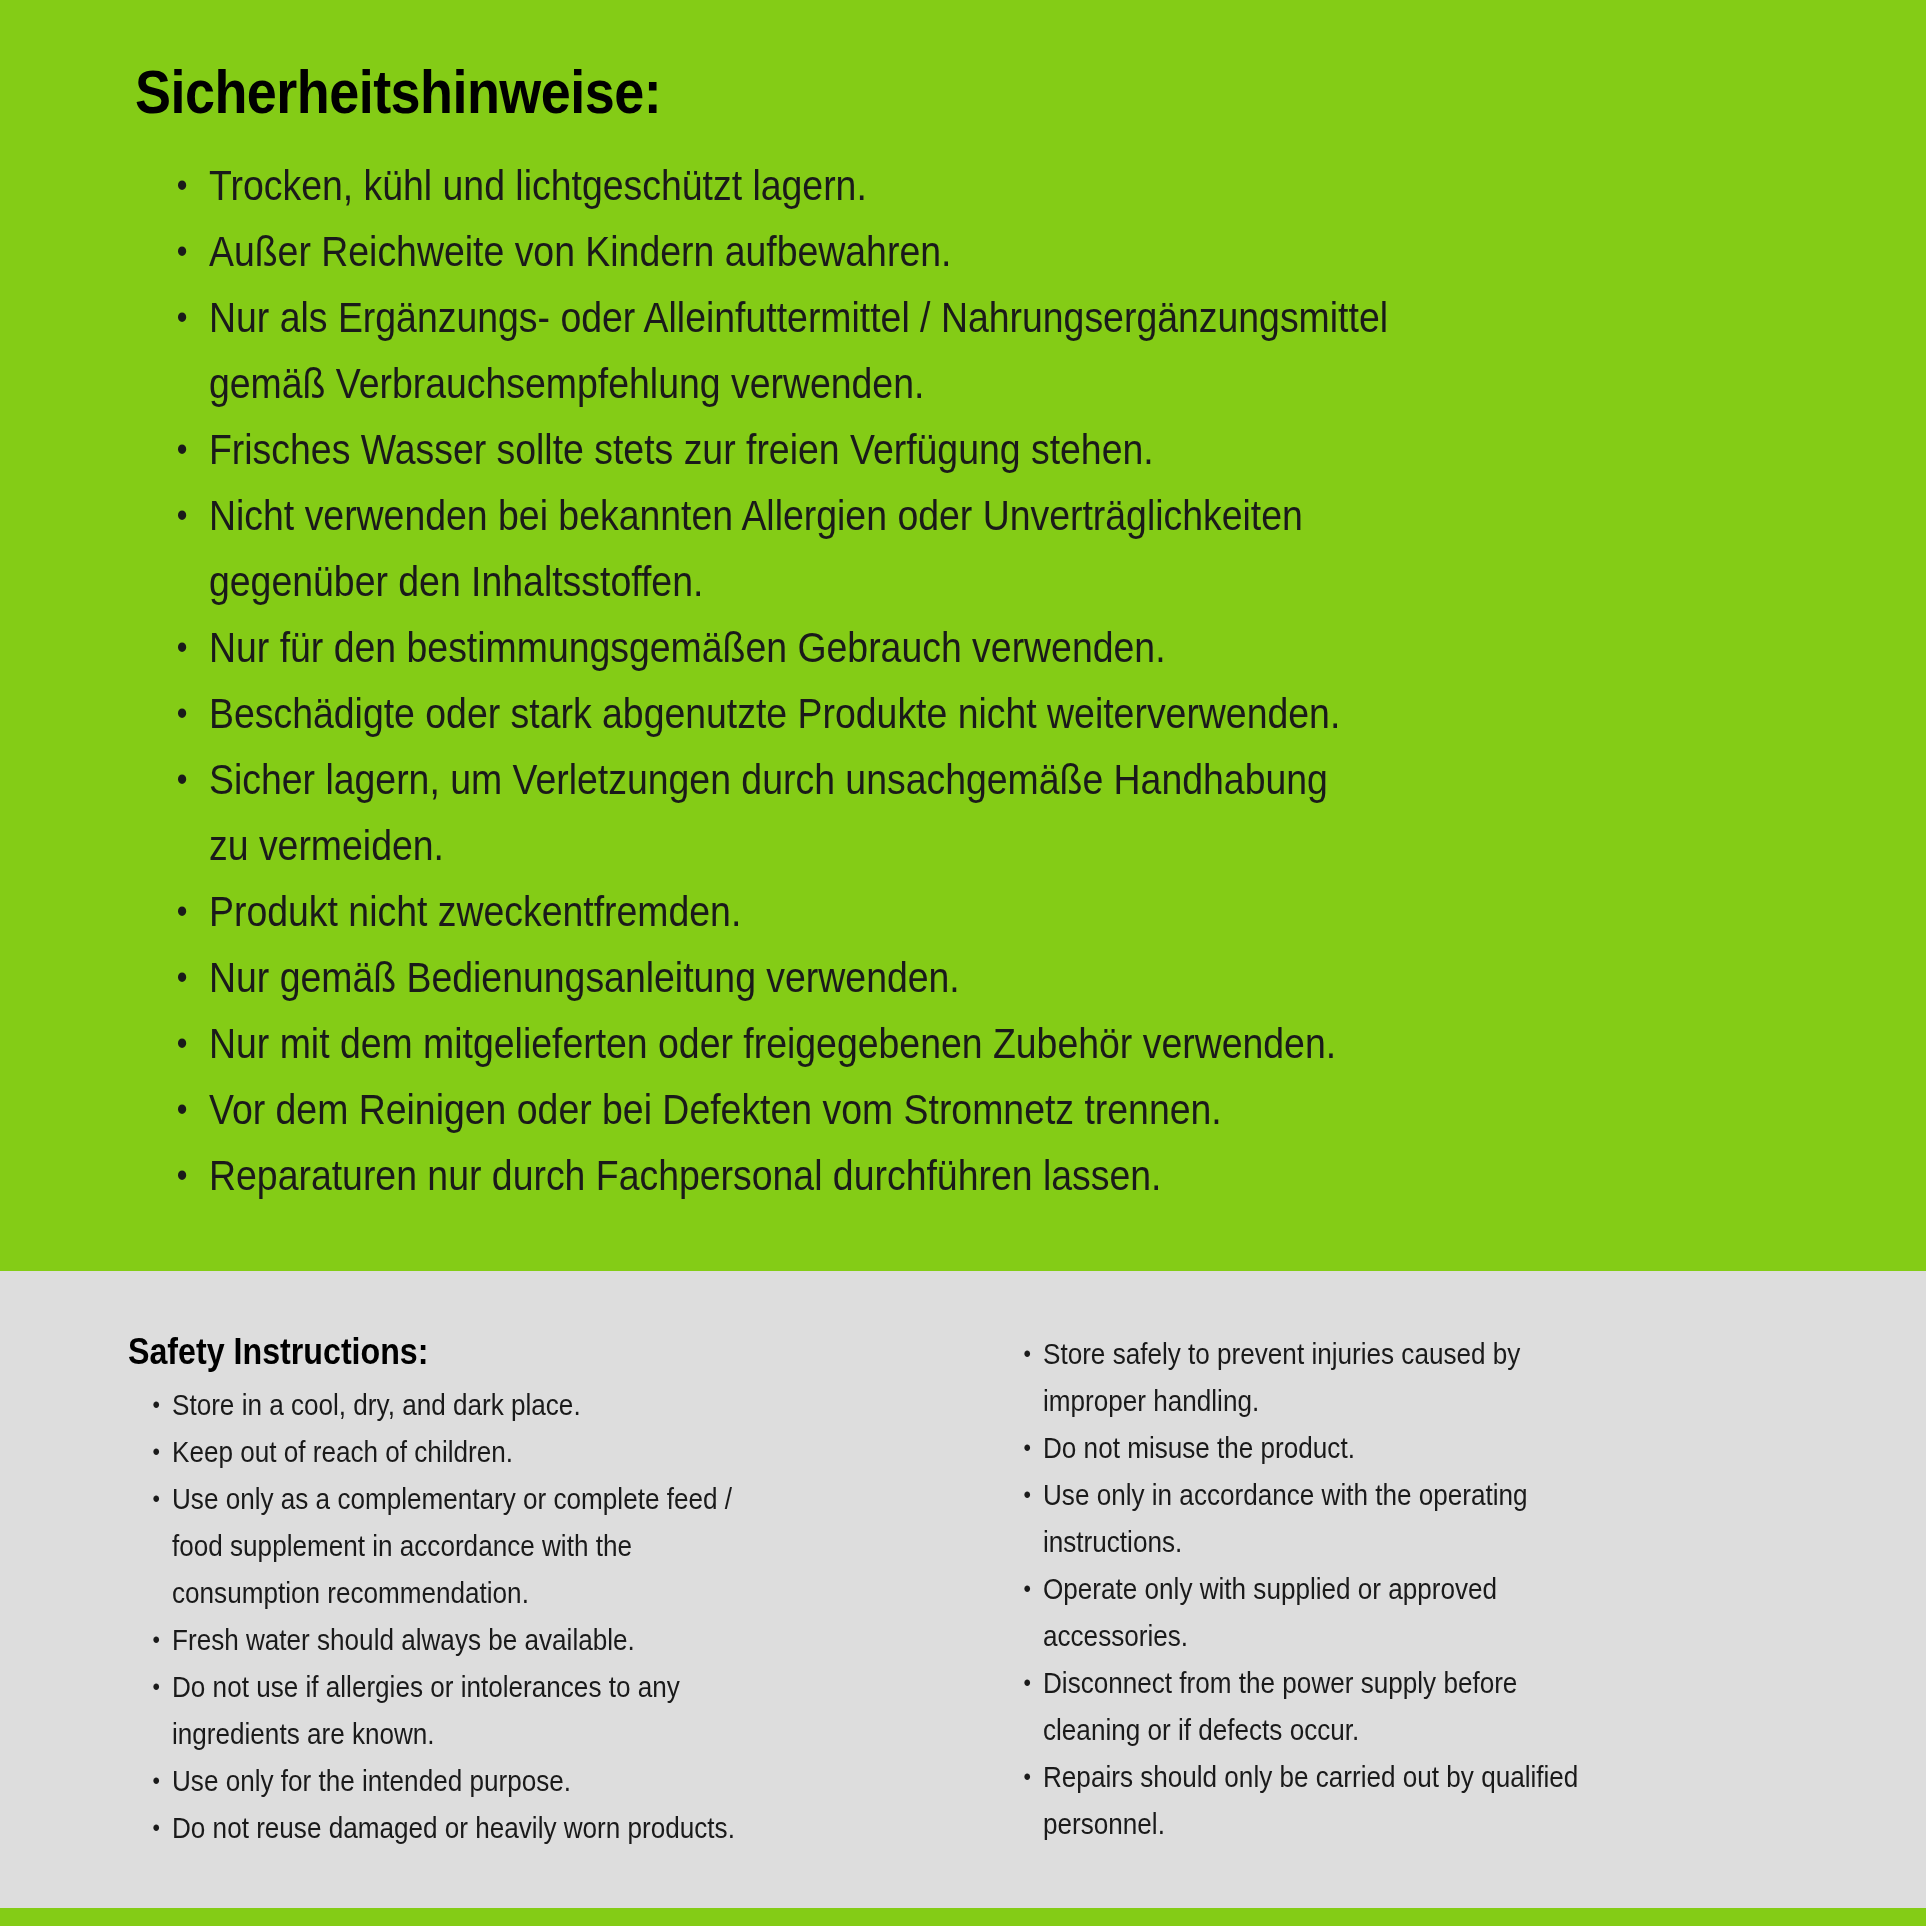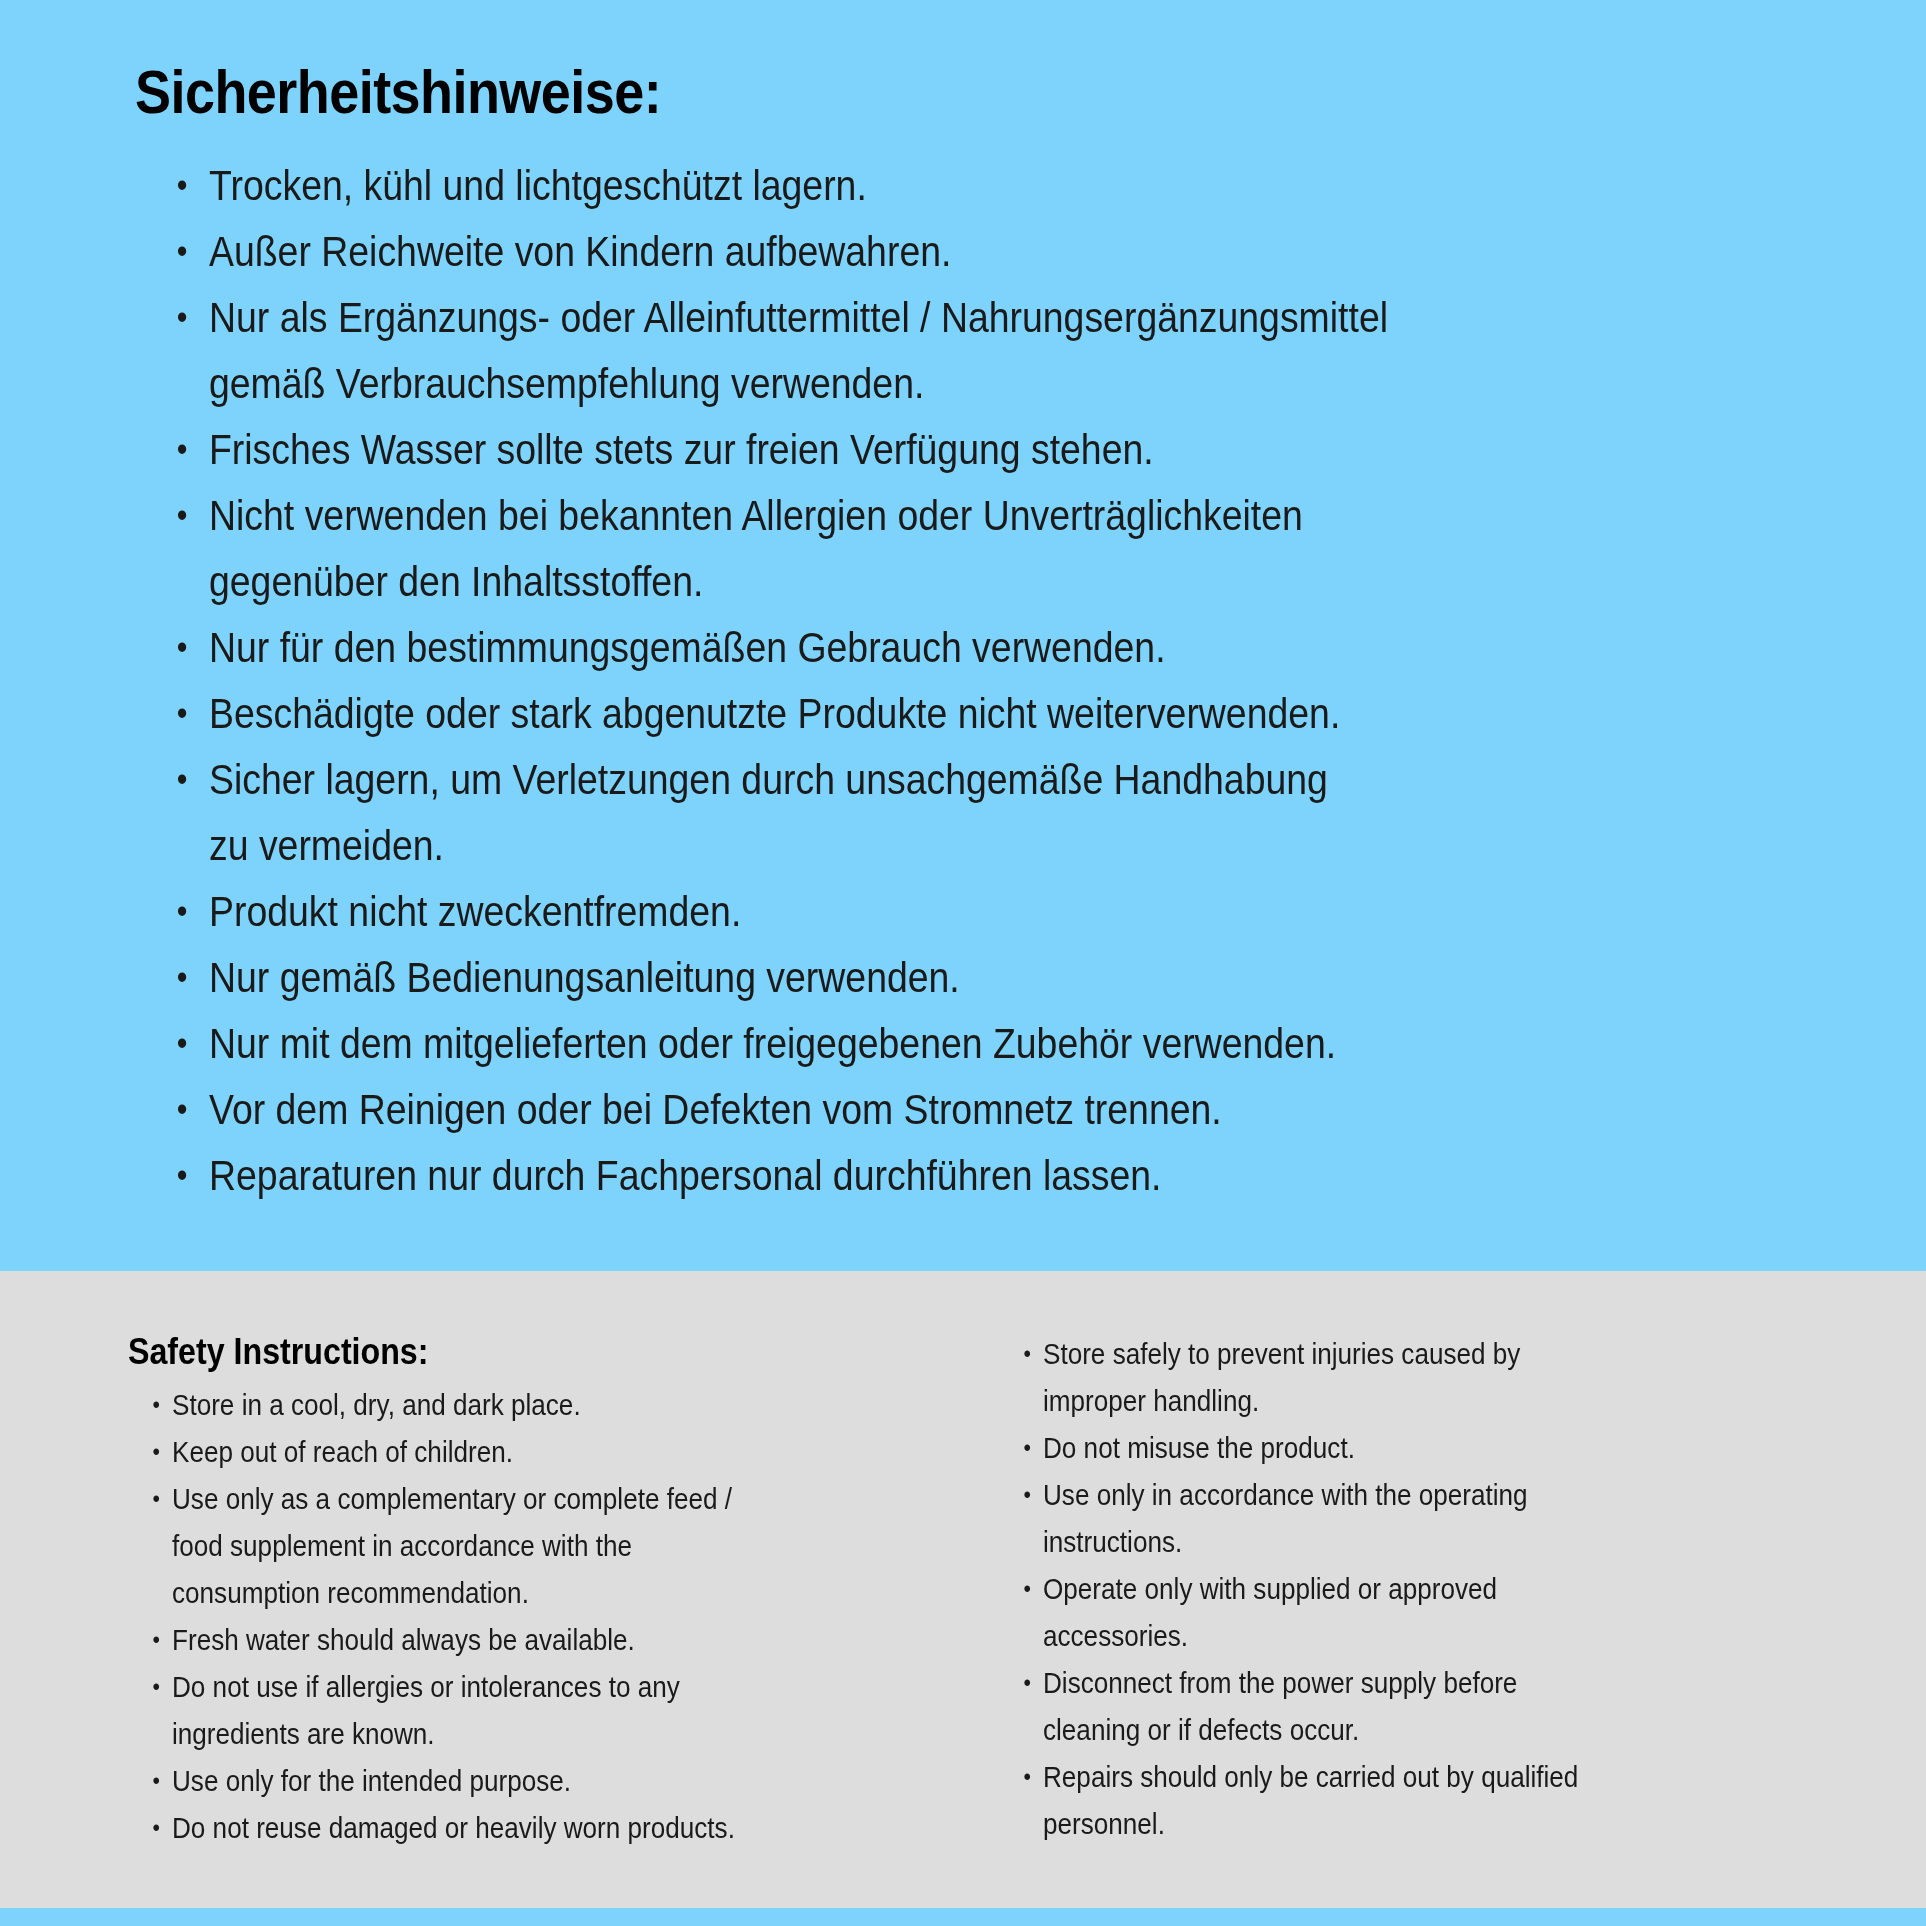--- a/index.html
+++ b/index.html
@@ -1,21 +1,21 @@
 <!DOCTYPE html>
 <html style="font-size:10.3px"><head>
 <meta charset="utf-8">
 <style>
   html, body { margin: 0; padding: 0; background: #ffffff; }
 
   .page {
     position: relative;
     width: 1926px;
     height: 1926px;
-    background: #7dd3fc;
+    background: #84cc16;
     font-family: "Liberation Sans", sans-serif;
     color: #161616;
     overflow: hidden;
   }
 
   
   .squeeze { transform: scaleX(0.87); transform-origin: 0 0; }
 
   .de-title {
     position: absolute;

